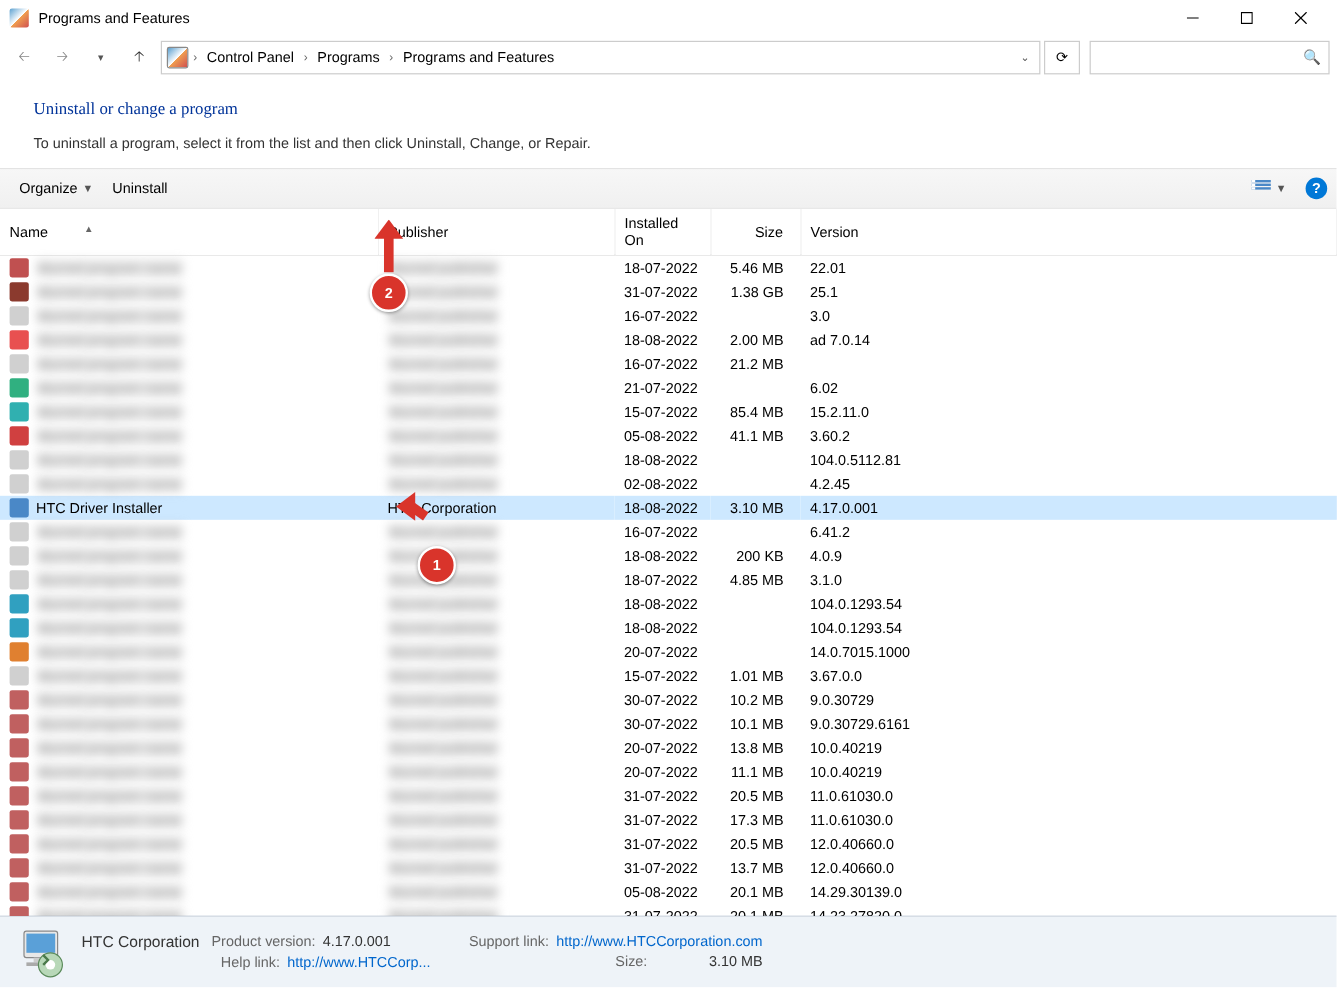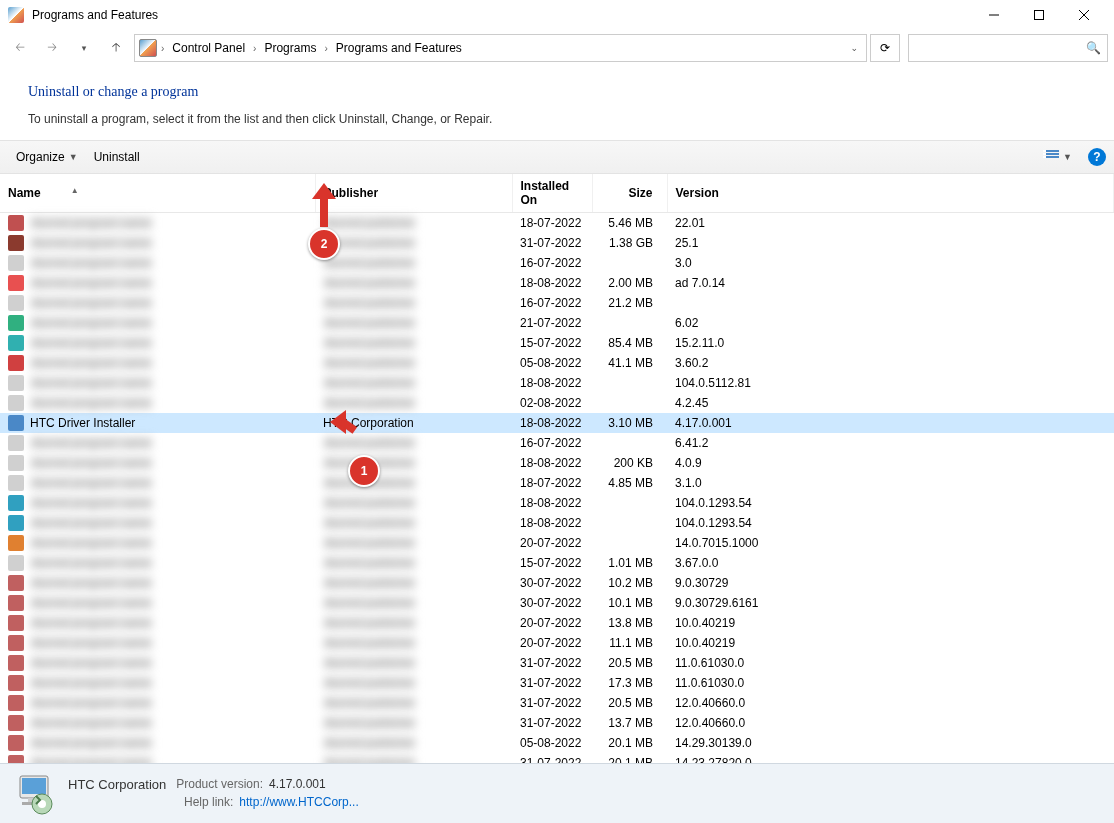--- a/index.html
+++ b/index.html
@@ -44,21 +44,21 @@
 .tool-right { margin-left: auto; display: flex; align-items: center; gap: 8px; }
 .view-icon { width: 16px; height: 14px; display: flex; flex-direction: column; gap: 1px; }
 .view-icon div { height: 2px; background: #4a88c7; width: 100%; display: flex; gap: 1px; }
 .view-icon div span { width: 3px; background: #fff; }
 .help-icon { width: 18px; height: 18px; border-radius: 50%; background: #0078d7; color: #fff; display: flex; align-items: center; justify-content: center; font-size: 12px; font-weight: bold; }
 
 
 .tablewrap { flex: 1; overflow: hidden; position: relative; }
 .table-scroll { overflow-y: scroll; height: 100%; }
 .table { width: 100%; border-collapse: collapse; }
-.table thead th { text-align: left; font-weight: bold; padding: 5px 8px; border-bottom: 1px solid #e8e8e8; position: sticky; top: 0; background: #fff; border-right: 1px solid #f0f0f0; }
+.table thead th { text-align: left; font-weight: normal; padding: 5px 8px; border-bottom: 1px solid #e8e8e8; position: sticky; top: 0; background: #fff; border-right: 1px solid #f0f0f0; }
 .table thead th.sort::after { content: '▲'; font-size: 8px; color: #666; margin-left: 30px; position: absolute; }
 .table td { padding: 2px 8px; height: 19px; white-space: nowrap; }
 .table tr.selected td { background: #cde8ff; }
 .col-name { width: 315px; }
 .col-pub { width: 197px; }
 .col-date { width: 80px; }
 .col-size { width: 75px; text-align: right !important; padding-right: 14px !important; }
 .col-version { width: auto; }
 .cell-name { display: flex; align-items: center; gap: 6px; }
 .app-icon { width: 16px; height: 16px; border-radius: 2px; flex-shrink: 0; }
@@ -538,20 +538,30 @@
         <div class="details-row">
           <span class="title">HTC Corporation</span>
           <span class="lab" style="margin-left:4px">Product version:</span>
           <span class="val">4.17.0.001</span>
         </div>
         <div class="details-row" style="padding-left:116px">
           <span class="lab">Help link:</span>
           <span class="link">http://www.HTCCorp...</span>
         </div>
       </div>
+      <div class="details-text" style="margin-left:20px">
+        <div class="details-row">
+          <span class="lab">Support link:</span>
+          <span class="link">http://www.HTCCorporation.com</span>
+        </div>
+        <div class="details-row" style="justify-content:flex-end">
+          <span class="lab" style="width:72px">Size:</span>
+          <span class="val">3.10 MB</span>
+        </div>
+      </div>
     </div>
   </div>
 </div>
 
 <div class="anno-arrow" style="left:330px; top:410px;">
   <svg width="30" height="40">
       <polygon points="0,12 16,0 16,24"></polygon>
       <rect x="14" y="8" width="16" height="8" transform="rotate(35 14 8)"></rect>
     </svg>
 </div>

